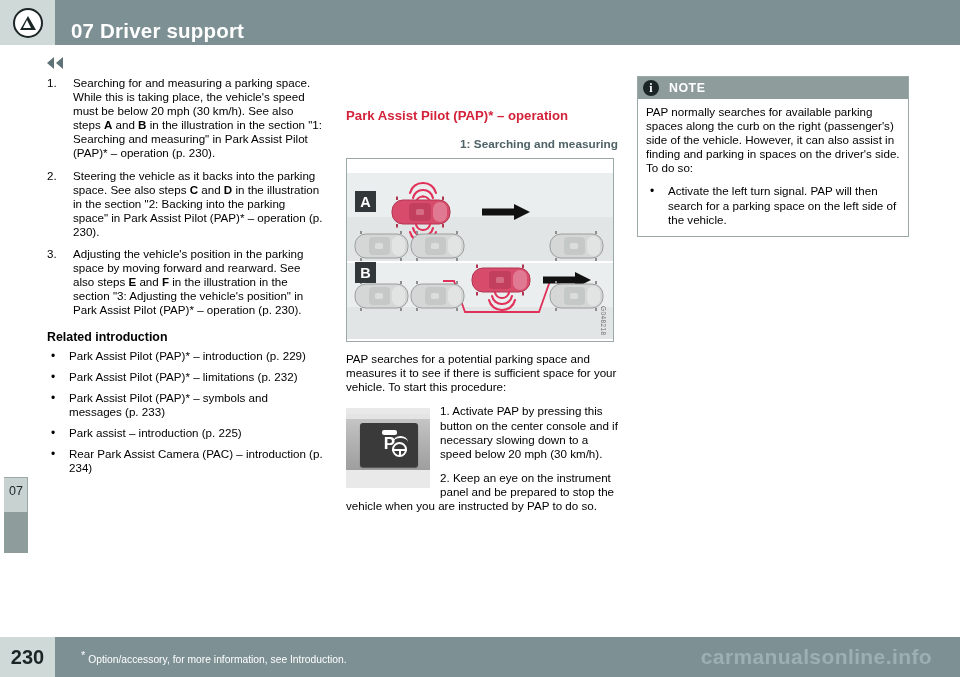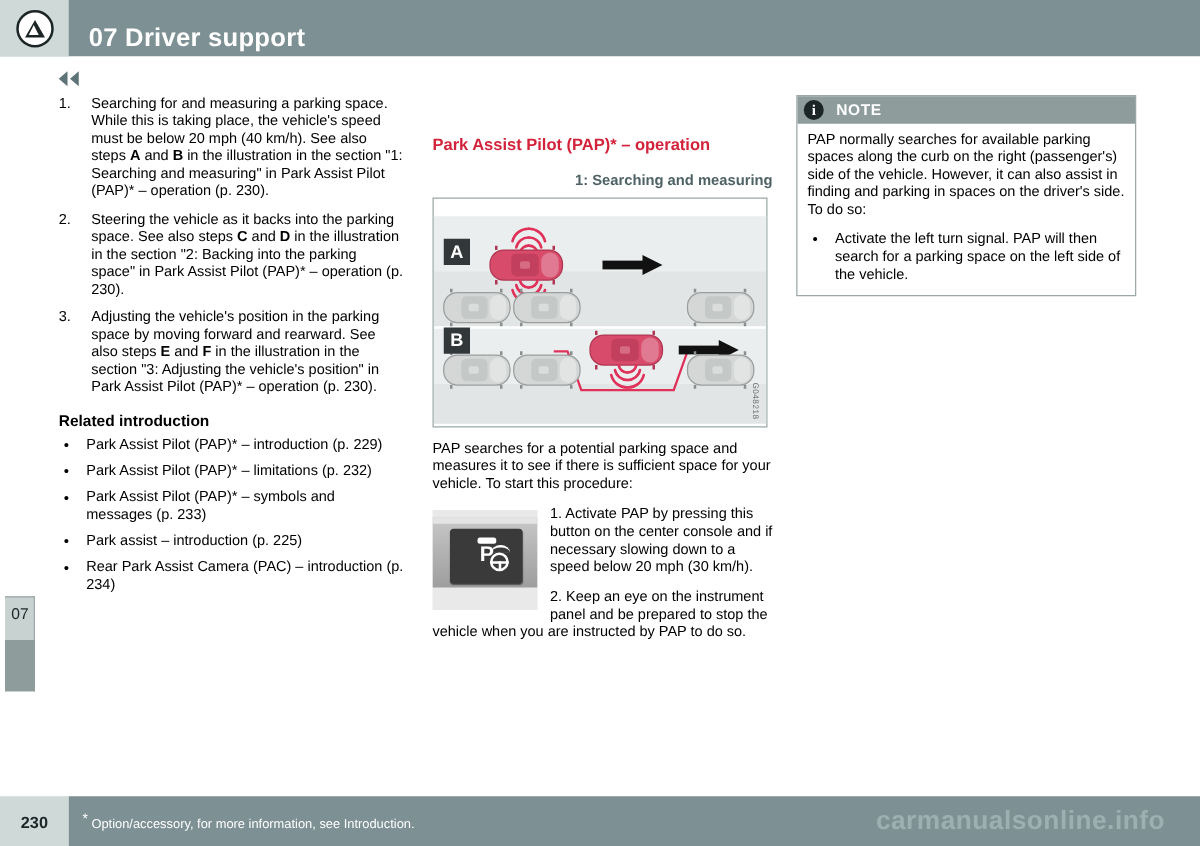--- a/index.html
+++ b/index.html
@@ -268,27 +268,28 @@
     width: 960px; height: 40px;
     display: flex; align-items: center;
   }
   .footer-page {
     width: 55px; height: 40px;
     background: #cfd9d8;
     display: flex; align-items: center; justify-content: center;
     flex: none;
   }
   .footer-page span {
-    font-size: 13px; font-weight: bold; color: #1c2526;
+    font-size: 20px; font-weight: bold; color: #1c2526;
   }
   .footer-bar {
     flex: 1; height: 40px;
     background: #7d9094;
     display: flex; align-items: center;
     position: relative;
+    padding-left: 15px;
   }
   .footer-note {
     color: #ffffff;
     font-size: 10.3px;
     margin-left: 11px;
   }
   .footer-note sup { font-size: 11px; }
   .watermark {
     position: absolute;
     right: 28px; top: 50%;
@@ -343,21 +344,21 @@
   </div>
 
   <div class="side-tab"></div>
   <div class="side-tab-dark"></div>
   <div class="side-tab-num">07</div>
 
   <div class="col col-left">
     <div id="numbered-list">
         <div class="num-item">
           <div class="num-marker">1.</div>
-          <div class="num-text"><span>Searching for and measuring a parking space. While this is taking place, the vehicle's speed must be below 20 mph (40 km/h). See also steps </span><b>A</b><span> and </span><b>B</b><span> in the illustration in the section "1: Searching and measuring" in Park Assist Pilot (PAP)* – operation (p. 230).</span></div>
+          <div class="num-text"><span>Searching for and measuring a parking space. While this is taking place, the vehicle's speed must be below 20 mph (30 km/h). See also steps </span><b>A</b><span> and </span><b>B</b><span> in the illustration in the section "1: Searching and measuring" in Park Assist Pilot (PAP)* – operation (p. 230).</span></div>
         </div>
         <div class="num-item">
           <div class="num-marker">2.</div>
           <div class="num-text"><span>Steering the vehicle as it backs into the parking space. See also steps </span><b>C</b><span> and </span><b>D</b><span> in the illustration in the section "2: Backing into the parking space" in Park Assist Pilot (PAP)* – operation (p. 230).</span></div>
         </div>
         <div class="num-item">
           <div class="num-marker">3.</div>
           <div class="num-text"><span>Adjusting the vehicle's position in the parking space by moving forward and rearward. See also steps </span><b>E</b><span> and </span><b>F</b><span> in the illustration in the section "3: Adjusting the vehicle's position" in Park Assist Pilot (PAP)* – operation (p. 230).</span></div>
         </div>
       </div>

